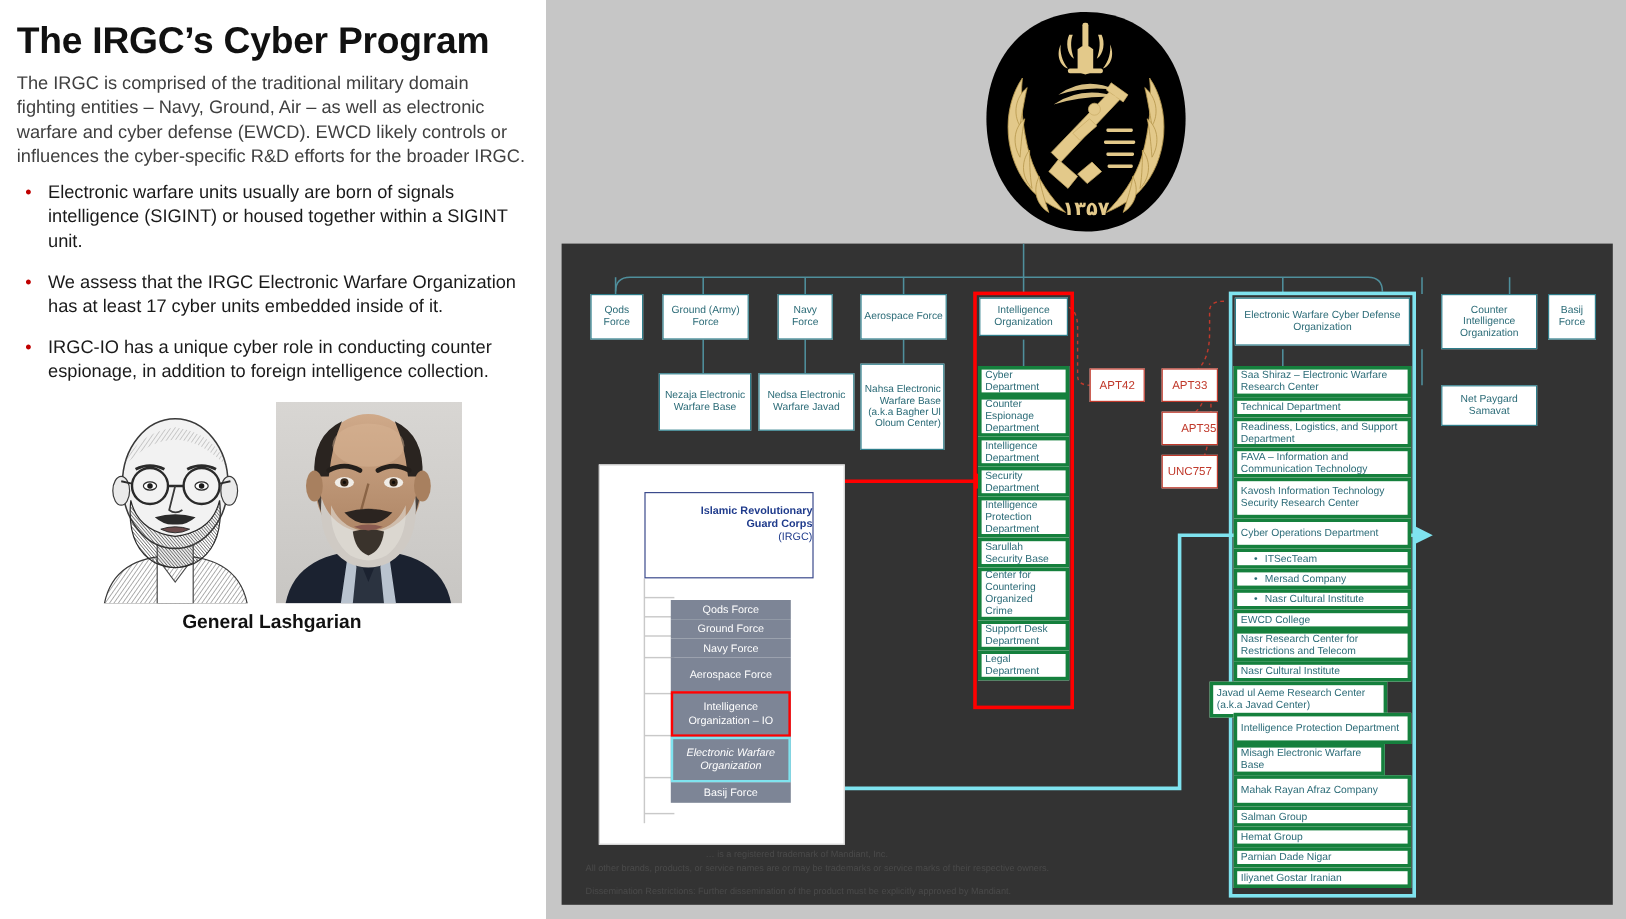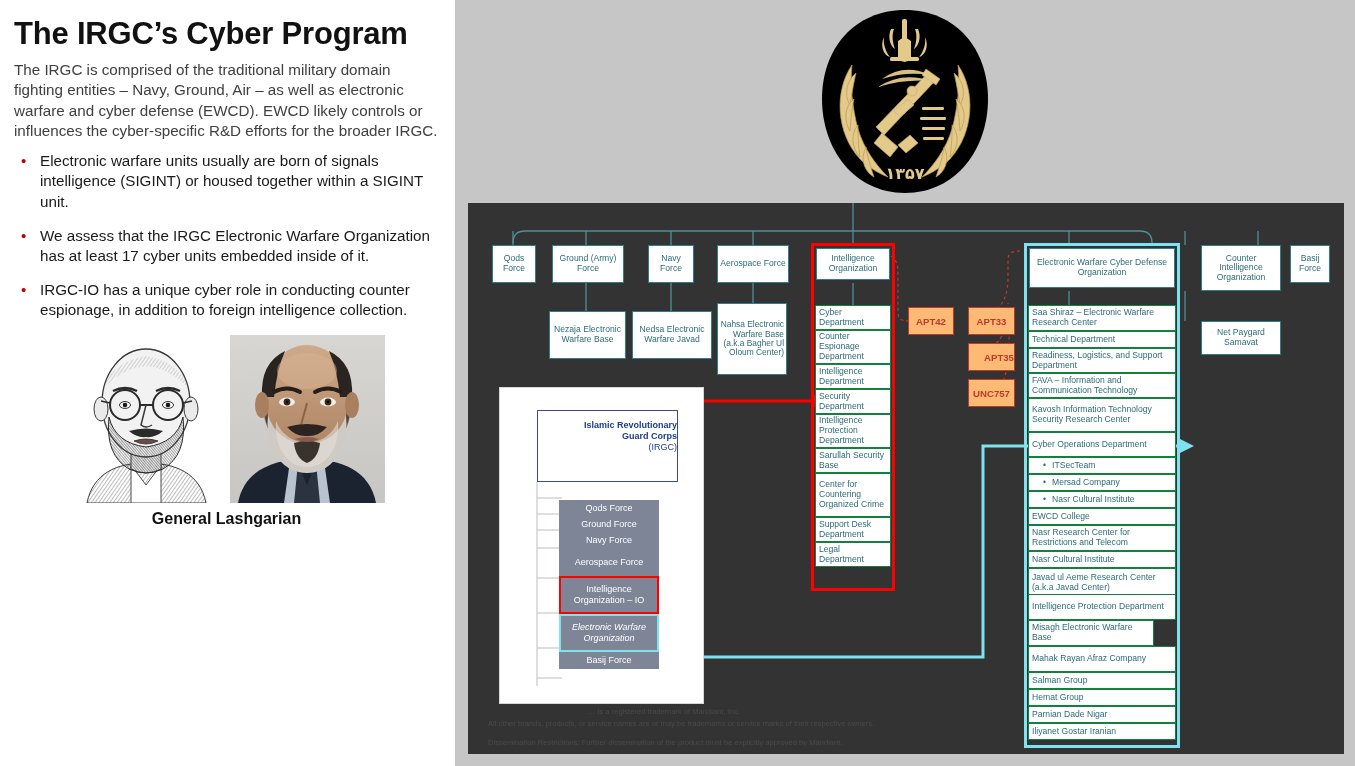--- a/index.html
+++ b/index.html
@@ -69,32 +69,32 @@
   }
   .cbox.tight{font-size:8.4px;}
   
   #lines{position:absolute;left:0;top:0;width:876px;height:551px;pointer-events:none;}
   
   #io-frame{
     position:absolute;border:3px solid #ff0000;box-sizing:border-box;
     background:transparent;
   }
   .stack-item{
-    position:absolute;background:#ffffff;border:1px solid #15803d;
+    position:absolute;background:#ffffff;border:3px solid #15803d;
     color:#2b6b77;font-size:8.6px;line-height:1.14;
     box-sizing:border-box;padding:2px 3px;text-align:left;
     display:flex;align-items:center;
   }
   #ewcd-frame{
     position:absolute;border:3px solid #7fe3ef;box-sizing:border-box;
     background:transparent;
   }
   .apt-box{
-    position:absolute;background:#fdba74;border:1px solid #c0392b;
-    color:#c0392b;font-size:9.6px;font-weight:bold;
+    position:absolute;background:#ffffff;border:1px solid #c0392b;
+    color:#c0392b;font-size:9.6px;font-weight:normal;
     display:flex;align-items:center;justify-content:center;
     box-sizing:border-box;
   }
   
   #irgc-card{
     position:absolute;left:31px;top:184px;width:205px;height:317px;
     background:#ffffff;border:1px solid #d6d6d6;box-sizing:border-box;
   }
   #irgc-head{
     position:absolute;left:37px;top:22px;width:141px;height:72px;
@@ -382,21 +382,21 @@
         <span style="color:#2b6b77;margin-right:6px;">•</span>
         <span>Mersad Company</span>
       </div>
     <div class="stack-item" style="left:560px;top:288px;width:148px;height:17px;padding-left:14px;">
         <span style="color:#2b6b77;margin-right:6px;">•</span>
         <span>Nasr Cultural Institute</span>
       </div>
     <div class="stack-item" style="left:560px;top:305px;width:148px;height:17px;">EWCD College</div>
     <div class="stack-item" style="left:560px;top:322px;width:148px;height:26px;">Nasr Research Center for Restrictions and Telecom</div>
     <div class="stack-item" style="left:560px;top:348px;width:148px;height:17px;">Nasr Cultural Institute</div>
-    <div class="stack-item" style="left:560px;top:365px;width:148px;height:30px;">Javad ul Aeme Research Center (a.k.a Javad Center)</div>
+    <div class="stack-item" style="left:540px;top:365px;width:148px;height:30px;">Javad ul Aeme Research Center (a.k.a Javad Center)</div>
     <div class="stack-item" style="left:560px;top:391px;width:148px;height:26px;">Intelligence Protection Department</div>
     <div class="stack-item" style="left:560px;top:417px;width:126px;height:26px;">Misagh Electronic Warfare Base</div>
     <div class="stack-item" style="left:560px;top:443px;width:148px;height:26px;">Mahak Rayan Afraz Company</div>
     <div class="stack-item" style="left:560px;top:469px;width:148px;height:17px;">Salman Group</div>
     <div class="stack-item" style="left:560px;top:486px;width:148px;height:17px;">Hemat Group</div>
     <div class="stack-item" style="left:560px;top:503px;width:148px;height:17px;">Parnian Dade Nigar</div>
     <div class="stack-item" style="left:560px;top:520px;width:148px;height:17px;">Iliyanet Gostar Iranian</div>
 
     <div class="cbox" style="left:733px;top:42px;width:80px;height:46px;">Counter Intelligence Organization</div>
     <div class="cbox" style="left:822px;top:42px;width:40px;height:38px;">Basij Force</div>

